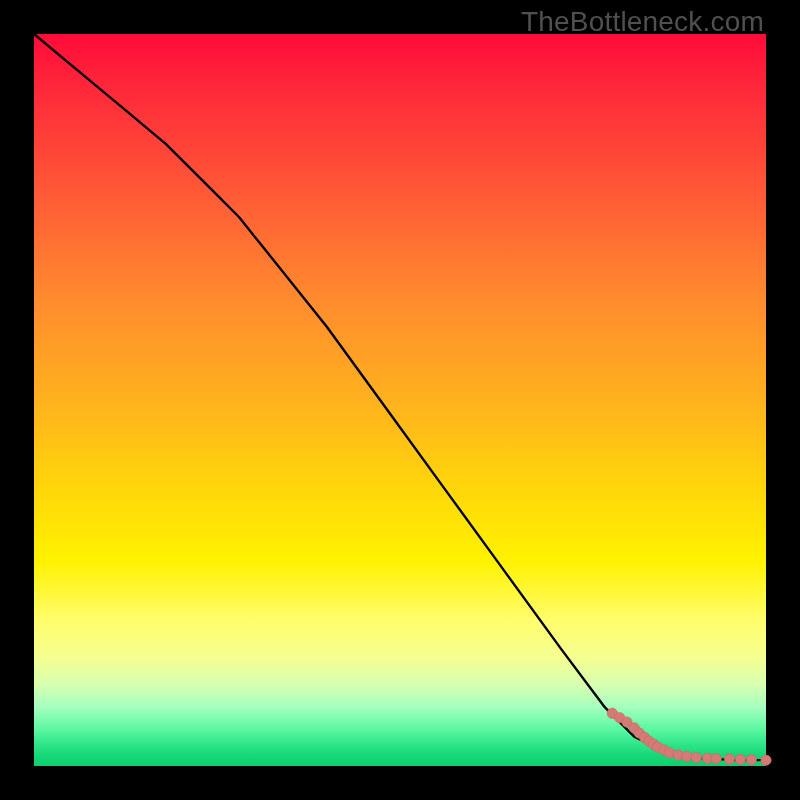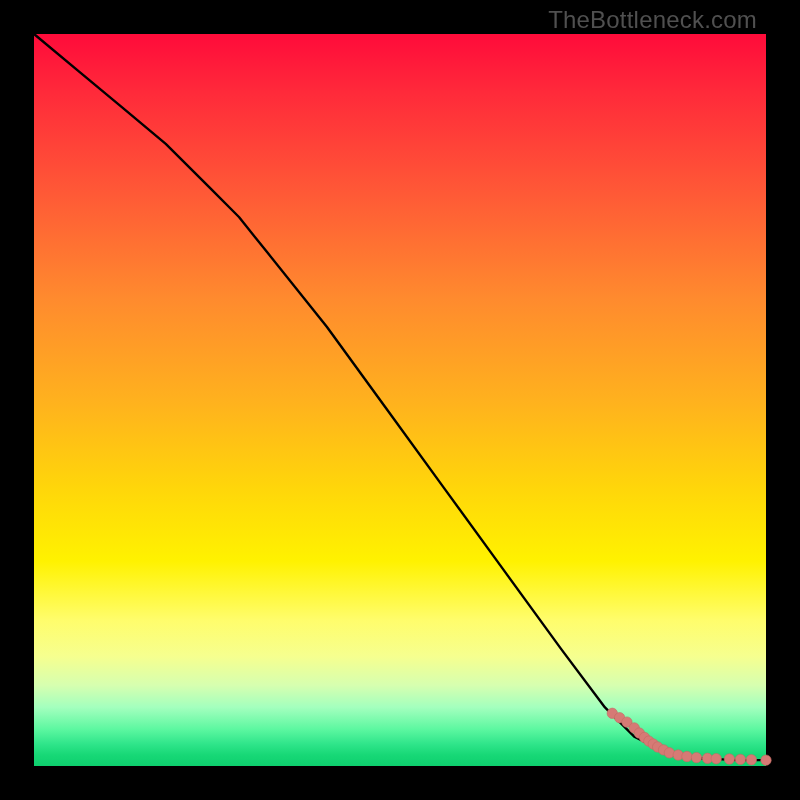--- a/index.html
+++ b/index.html
@@ -39,23 +39,23 @@
       #a3ffbe 92%,
       #5cf7a0 95%,
       #2fe58a 97%,
       #17d876 98.5%,
       #0ecf6e 100%
     );
   }
   .watermark {
     position: absolute;
     top: 6px;
-    right: 43px;
+    right: 36px;
     color: #505050;
-    font-size: 24px;
+    font-size: 28px;
     font-weight: 500;
     letter-spacing: 0.2px;
     user-select: none;
   }
   svg.overlay {
     position: absolute;
     left: 34px;
     top: 34px;
     width: 732px;
     height: 732px;

